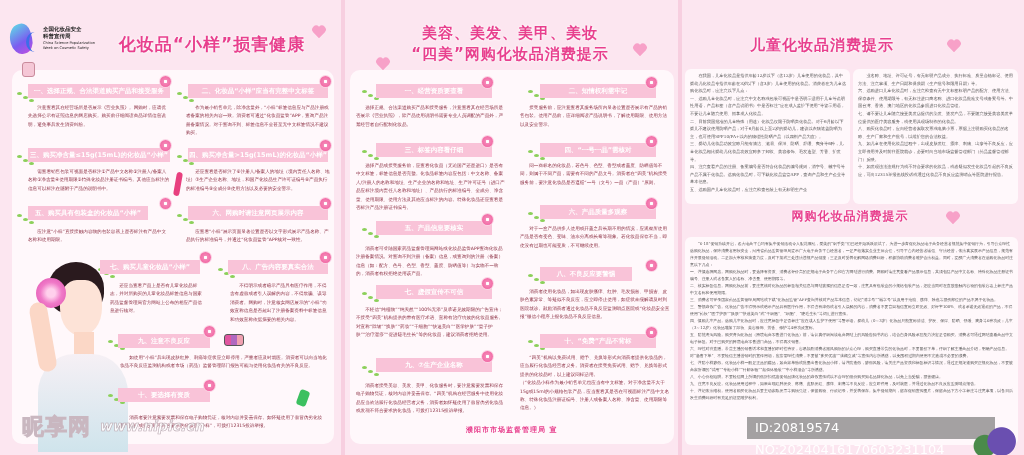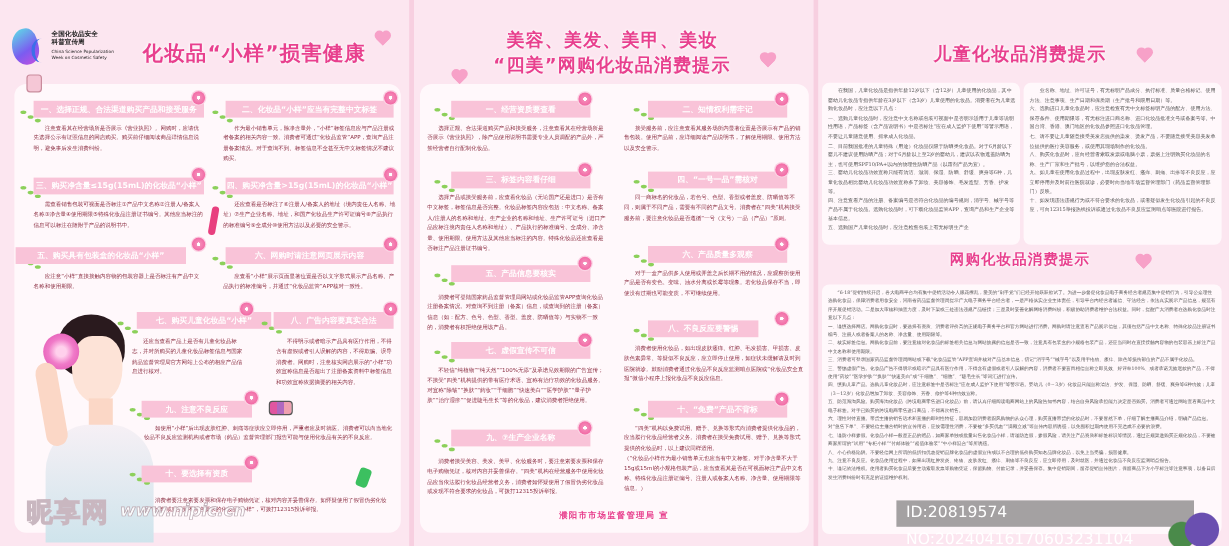--- a/index.html
+++ b/index.html
@@ -107,21 +107,21 @@
   <div class="sec-h" style="left:188px;top:148px;width:140px;">四、购买净含量&gt;15g(15mL)的化妆品“小样”</div>
   <div class="flower" style="left:320px;top:140px;"></div>
   <div class="body-t" style="left:186px;top:168px;width:144px;">还应查看是否标注了⑥注册人/备案人的地址（境内责任人名称、地址）⑦生产企业名称、地址，和国产化妆品生产许可证编号⑧产品执行的标准编号⑨全成分⑩使用方法以及必要的安全警示。</div>
 </div>
 <div>
   <div class="vine-wrap" style="left:17px;top:212px;">
       <span style="left:0;top:2px"></span>
       <span style="left:6px;top:6px"></span>
       <span style="left:12px;top:9px"></span>
     </div>
-  <div class="sec-h" style="left:13px;top:206px;width:142px;">五、购买具有包装盒的化妆品“小样”</div>
+  <div class="sec-h" style="left:28px;top:206px;width:120px;">五、购买具有包装盒的化妆品“小样”</div>
   <div class="flower" style="left:160px;top:198px;"></div>
   <div class="body-t" style="left:28px;top:228px;width:142px;">应注意“小样”直接接触内容物的包装容器上是否标注有产品中文名称和使用期限。</div>
 </div>
 <div>
   <div class="vine-wrap" style="left:177px;top:212px;">
       <span style="left:0;top:2px"></span>
       <span style="left:6px;top:6px"></span>
       <span style="left:12px;top:9px"></span>
     </div>
   <div class="sec-h" style="left:188px;top:206px;width:140px;">六、网购时请注意网页展示内容</div>
@@ -137,21 +137,21 @@
     <div class="body"></div>
     <div class="hand"></div>
 </div>
 
 <div>
   <div class="vine-wrap" style="left:98px;top:266px;">
       <span style="left:0;top:2px"></span>
       <span style="left:6px;top:6px"></span>
       <span style="left:12px;top:9px"></span>
     </div>
-  <div class="sec-h" style="left:114px;top:260px;width:112px;">七、购买儿童化妆品“小样”</div>
+  <div class="sec-h" style="left:100px;top:260px;width:100px;">七、购买儿童化妆品“小样”</div>
   <div class="flower" style="left:200px;top:252px;"></div>
   <div class="body-t" style="left:110px;top:282px;width:96px;">还应当查看产品上是否有儿童化妆品标志，并对所购买的儿童化妆品标签信息与国家药品监督管理局官方网站上公布的相应产品信息进行核对。</div>
 </div>
 <div>
   <div class="vine-wrap" style="left:218px;top:266px;">
       <span style="left:0;top:2px"></span>
       <span style="left:6px;top:6px"></span>
       <span style="left:12px;top:9px"></span>
     </div>
   <div class="sec-h" style="left:228px;top:260px;width:100px;">八、广告内容要真实合法</div>
@@ -284,21 +284,21 @@
       <span style="left:6px;top:6px"></span>
       <span style="left:12px;top:9px"></span>
     </div>
   <div class="sec-h" style="left:540px;top:334px;width:116px;">十、“免费”产品不背标</div>
   <div class="flower" style="left:646px;top:327px;"></div>
   <div class="body-t" style="left:520px;top:354px;width:150px;white-space:pre-line;">“四美”机构以免费试用、赠予、兑换等形式向消费者提供化妆品的，应当履行化妆品经营者义务。消费者在接受免费试用、赠予、兑换等形式提供的化妆品时，以上建议同样适用。
 （“化妆品小样作为最小销售单元也应当有中文标签。对于净含量不大于15g或15ml的小规格包装产品，应当查看其是否在可视面标注产品中文名称、特殊化妆品注册证编号、注册人或备案人名称、净含量、使用期限等信息。）</div>
 </div>
 <div class="footer" style="left:466px;top:425px;">濮阳市市场监督管理局 宣</div>
 
-<div class="title" style="left:760px;top:36px;width:180px;font-size:15px;">儿童化妆品消费提示</div>
+<div class="title" style="left:732px;top:36px;width:180px;font-size:15px;">儿童化妆品消费提示</div>
 <div class="heart" style="left:947px;top:40px;"></div>
 <div class="card" style="left:685px;top:69px;width:165px;height:135px;border-radius:6px;"></div>
 <div class="card" style="left:853px;top:69px;width:165px;height:135px;border-radius:6px;"></div>
 <div class="body-r" style="left:690px;top:72px;width:157px;height:132px;overflow:hidden;">在我国，儿童化妆品是指供年龄12岁以下（含12岁）儿童使用的化妆品，其中婴幼儿化妆品专指供年龄在3岁以下（含3岁）儿童使用的化妆品。消费者在为儿童选购化妆品时，应注意以下几点：
 一、选购儿童化妆品时，应注意中文名称或包装可视面中是否明示适用于儿童等说明性用语，产品标签（含产品说明书）中是否标注“应在成人监护下使用”等警示用语，不要让儿童随意使用、抓拿成人化妆品。
 二、目前我国批准的儿童特殊（用途）化妆品仅限于防晒类化妆品。对于6月龄以下婴儿不建议使用防晒产品；对于6月龄以上至2岁的婴幼儿，建议以衣物遮盖防晒为主，也可使用SPF10/PA+以内的物理性防晒产品（以霜剂产品为宜）。
 三、婴幼儿化妆品功效宣称只能有清洁、滋润、保湿、防晒、舒缓、爽身等6种，儿童化妆品相比婴幼儿化妆品功效宣称多了卸妆、美容修饰、毛发造型、芳香、护发等。
 四、注意查看产品的注册、备案编号是否符合化妆品的编号规则，消字号、械字号等产品不属于化妆品。选购化妆品时，可下载化妆品监管APP，查询产品和生产企业等基本信息。
 五、选购国产儿童化妆品时，应注意检查包装上有无标明生产企</div>
 <div class="body-r" style="left:858px;top:72px;width:157px;height:132px;overflow:hidden;">业名称、地址、许可证号，有无标明产品成分、执行标准、质量合格标记、使用方法、注意事项、生产日期和保质期（生产批号和限用日期）等。

